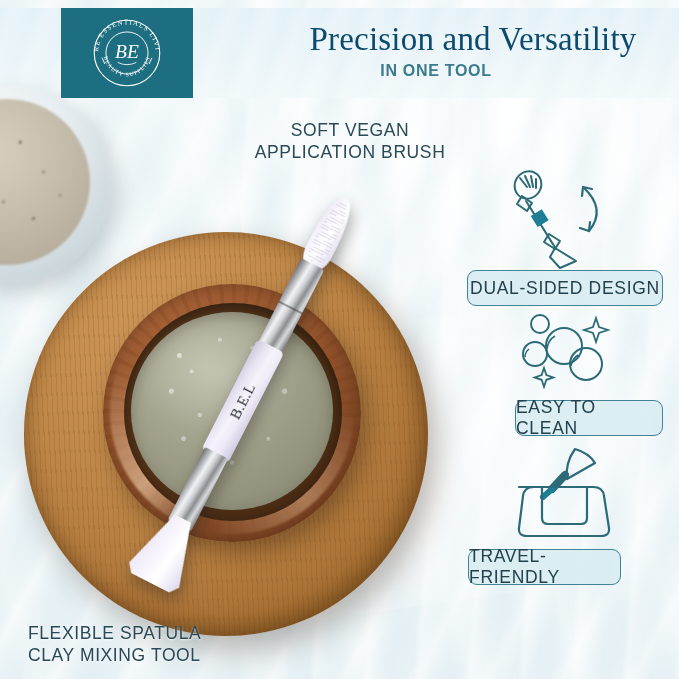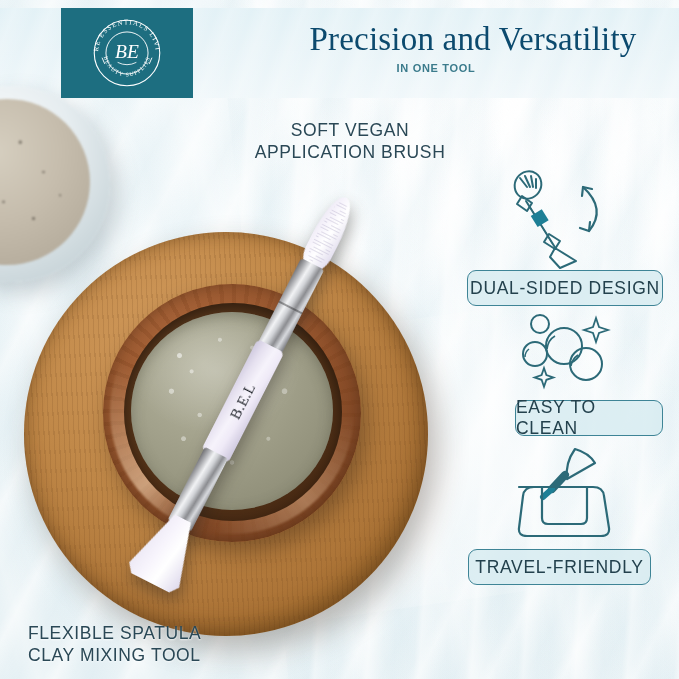--- a/index.html
+++ b/index.html
@@ -105,21 +105,21 @@
     line-height: 40px;
     color: #0c4a6e;
     letter-spacing: .2px;
     z-index: 5;
   }
   .subtitle {
     position: absolute;
     left: 193px; top: 62px;
     width: 486px;
     text-align: center;
-    font-size: 11px;
+    font-size: 16px;
     font-weight: bold;
     letter-spacing: .7px;
     color: #3b7b8c;
     z-index: 5;
   }
 
   
   .callout {
     position: absolute;
     color: #2a4856;
@@ -335,21 +335,21 @@
     border-radius: 9px;
     background: rgba(213,235,240,.78);
     color: #23414d;
     font-size: 17.5px;
     letter-spacing: .7px;
     display: flex; align-items: center; justify-content: center;
     height: 36px;
   }
   .pill-dual   { left: 467px; top: 270px; width: 196px; }
   .pill-clean  { left: 487px; top: 400px; width: 148px; margin-left: 28px; }
-  .pill-travel { left: 468px; top: 549px; width: 183px; }
+  .pill-travel { left: 468px; top: 549px; width: 153px; }
 
   .icon-dual   { left: 500px; top: 165px; }
   .icon-clean  { left: 515px; top: 310px; }
   .icon-travel { left: 505px; top: 445px; }
 </style>
 </head>
 <body>
 
 <div id="stage">
 

